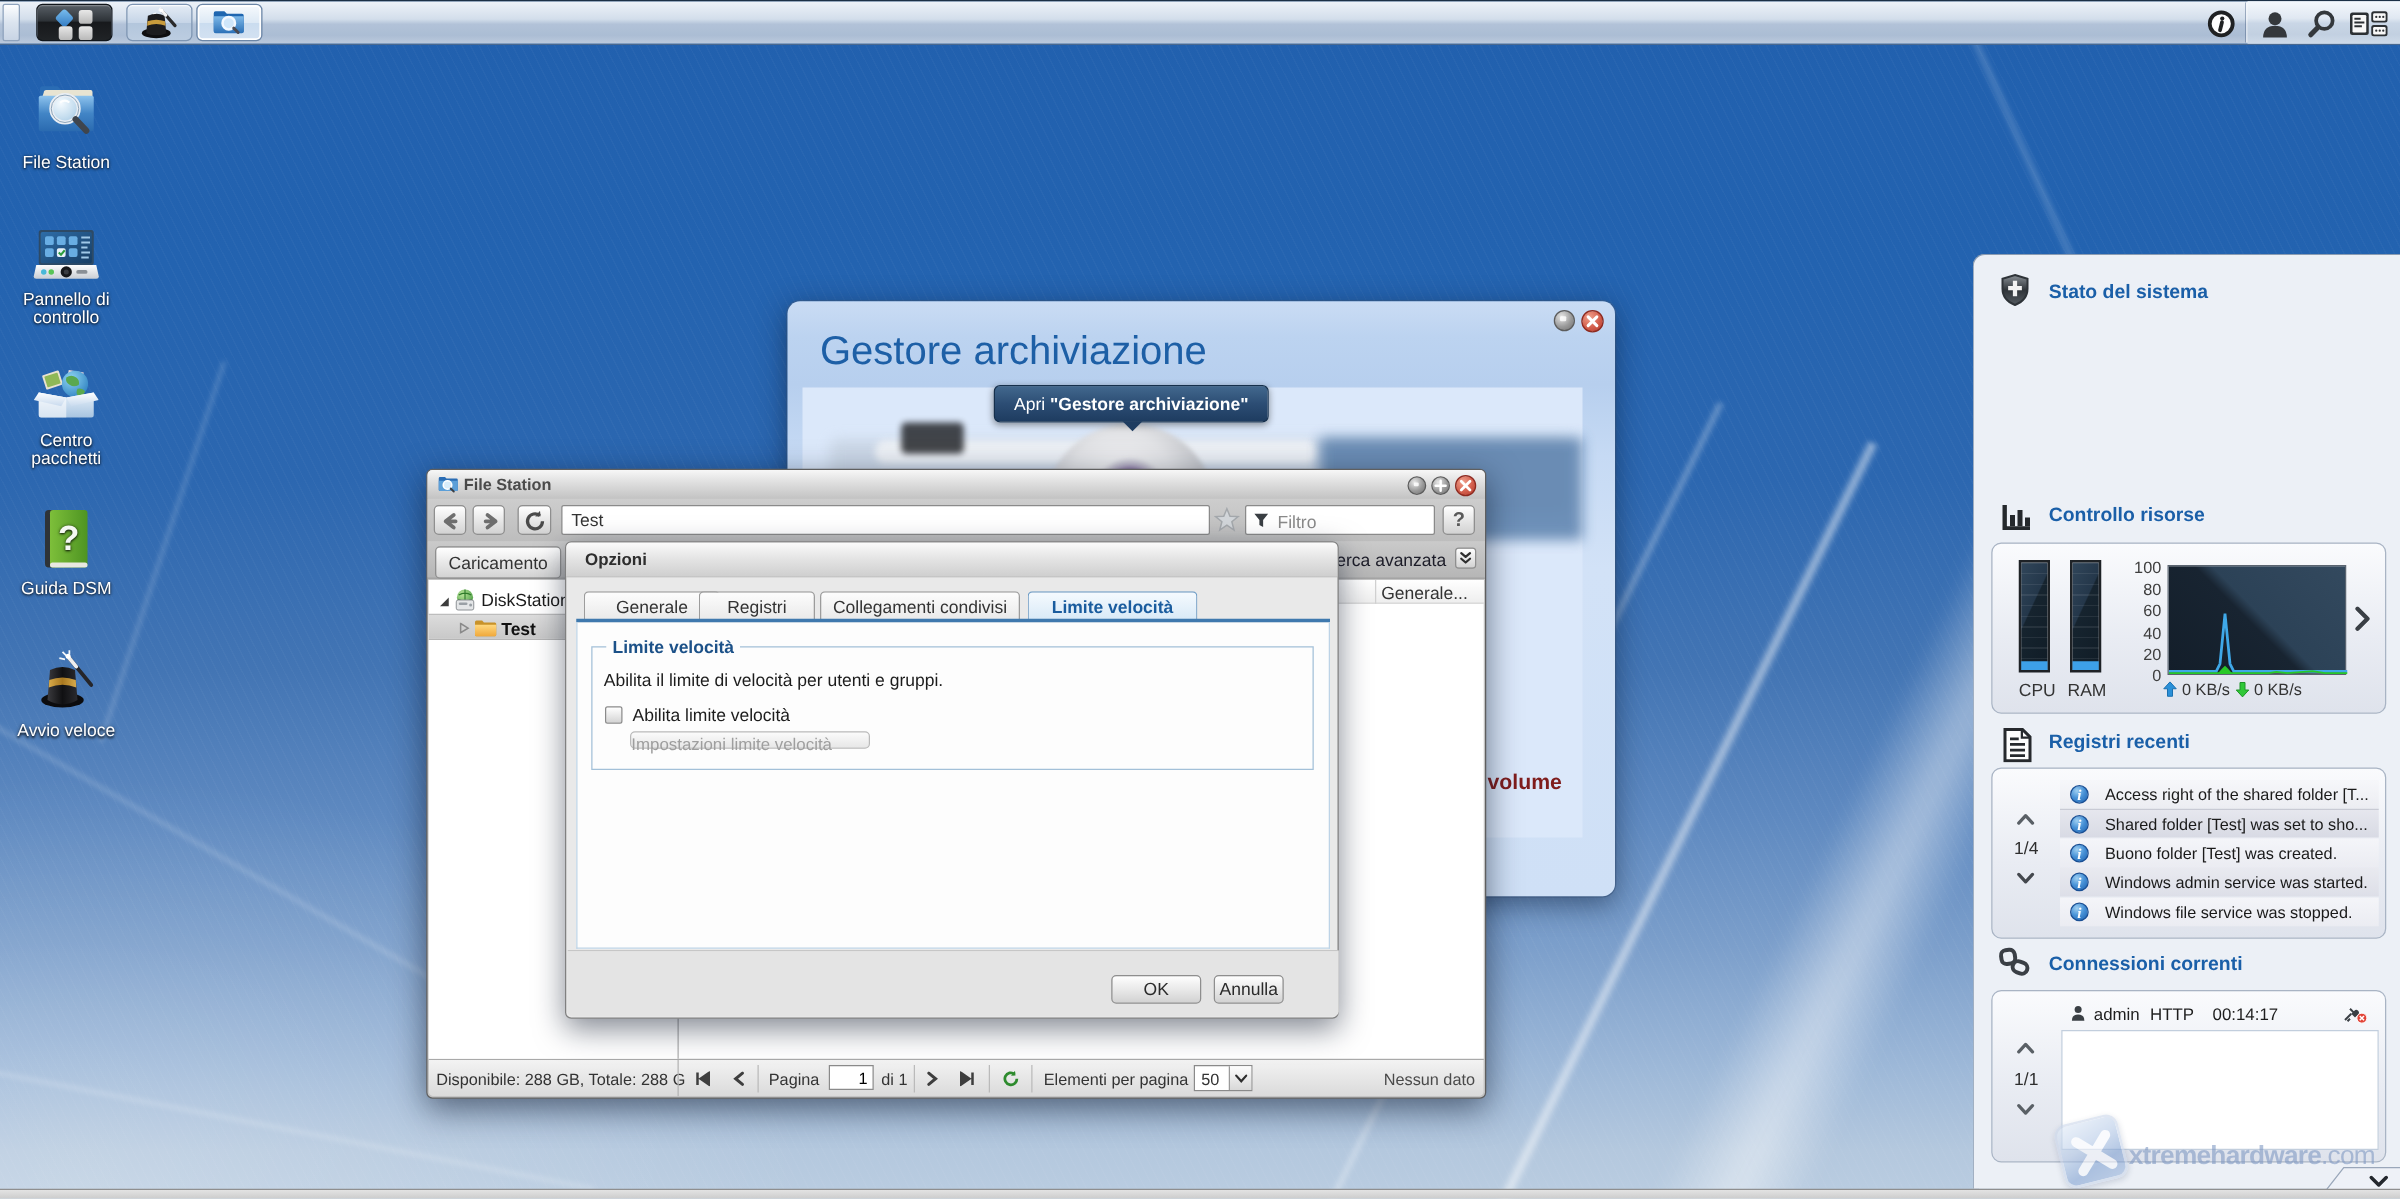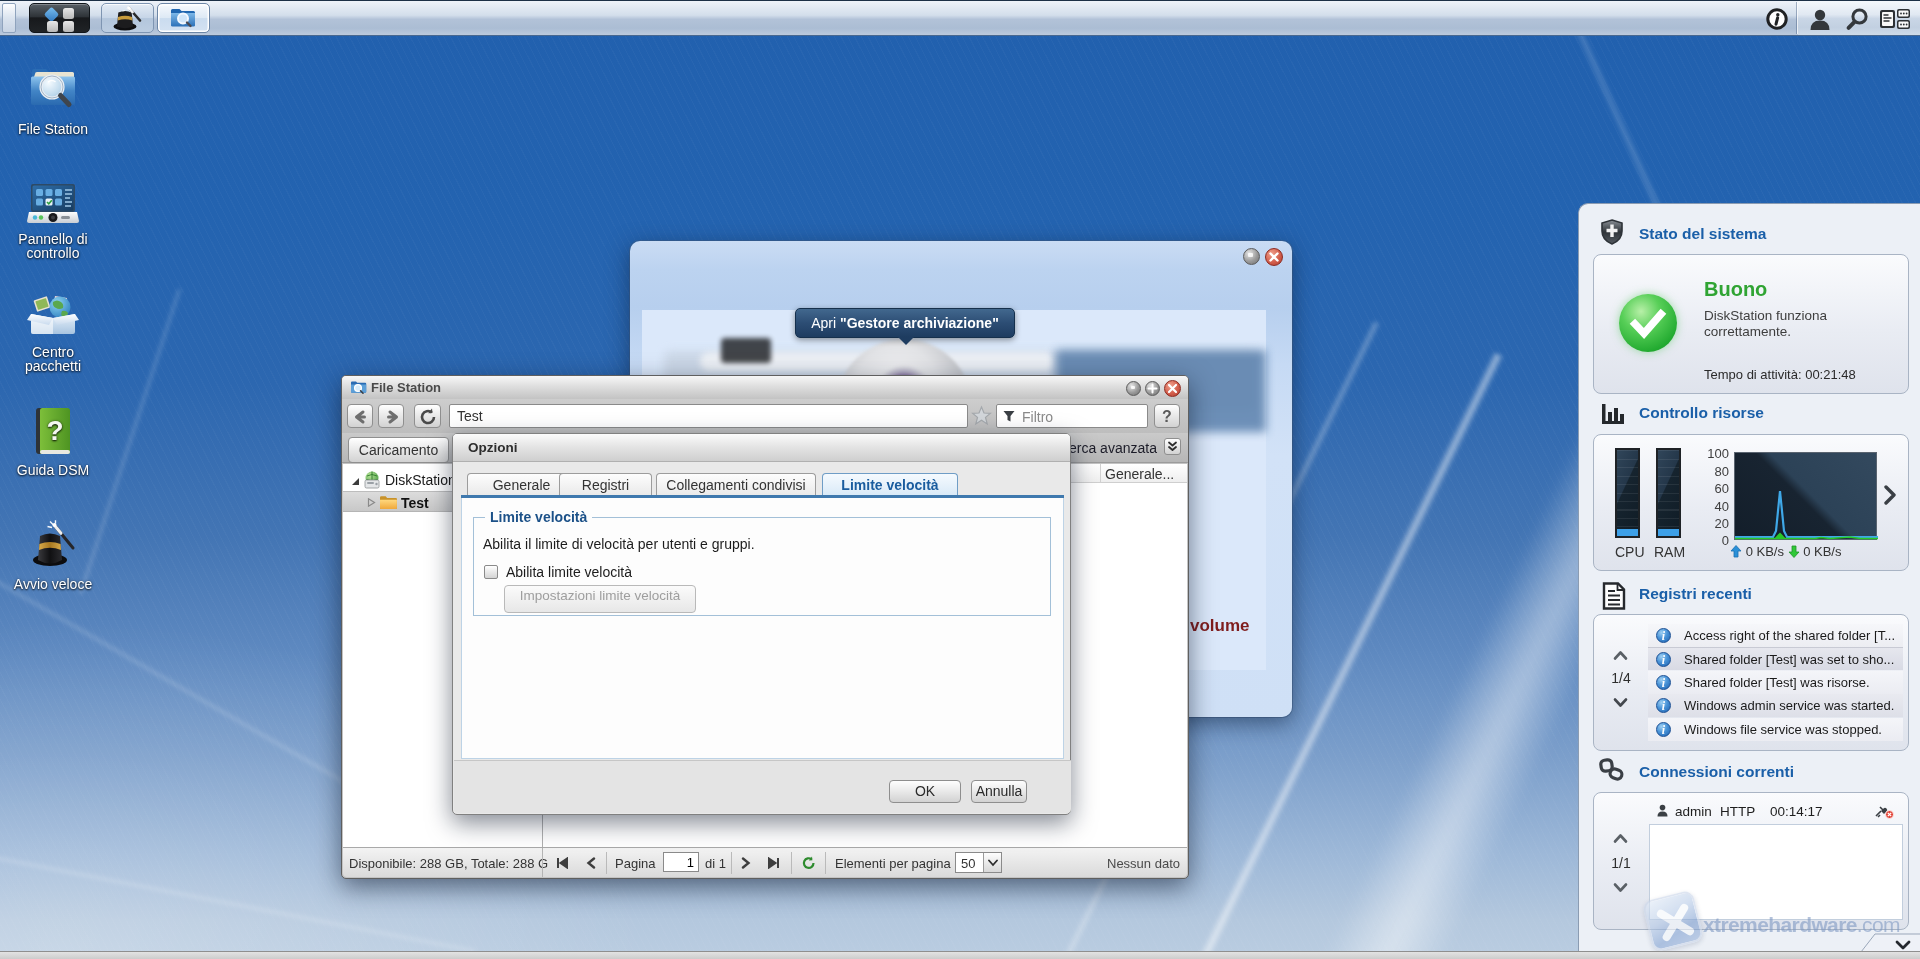--- a/index.html
+++ b/index.html
@@ -137,20 +137,21 @@
   <div class="abs beam" id="beamA"></div>
   <div class="abs beam" id="beamB"></div>
   <div class="abs beam" id="beamC"></div>
   <div class="abs beam" id="beamD"></div>
   <div class="abs beam" id="arc1"></div>
   <div class="abs beam" id="arc2"></div>
   <div class="abs beam" id="arc3"></div>
   <div class="abs" id="stripes"></div>
 
   <div class="abs" id="gw">
+    <div id="gw-title">Gestore archiviazione</div>
     <div class="ball ball-grey" style="left:613px; top:7px; width:17px; height:17px;">
       <div style="position:absolute;left:4px;top:4px;width:5px;height:4px;background:#fff;opacity:.8;border-radius:1px;"></div>
     </div>
     <div class="ball ball-red" style="left:635px; top:7px; width:18px; height:18px;">
       <svg width="18" height="18" viewBox="0 0 18 18" style="position:absolute;left:-1px;top:-1px;">
         <path d="M5.5 5.5 L12.5 12.5 M12.5 5.5 L5.5 12.5" stroke="#fff" stroke-width="2.4" stroke-linecap="round"></path>
       </svg>
     </div>
     <div id="gw-body">
       <div style="position:absolute; left:22px; top:41px; width:593px; height:60px; background:#c3cfdd; opacity:0.65; filter:blur(5px); border-radius:6px;"></div>
@@ -324,22 +325,22 @@
     <div class="tab" style="left:106px; width:93px;">Registri</div>
     <div class="tab" style="left:203px; width:160px;">Collegamenti condivisi</div>
     <div class="tab active" style="left:369px; width:136px;">Limite velocità</div>
     <div id="dlg-blueline"></div>
     <div id="dlg-content">
       <div style="position:absolute; left:11px; top:19px; width:578px; height:99px; border:1px solid #a3c0d8;">
         <span style="position:absolute; left:11px; top:-9px; padding:0 5px; background:#fdfdfd; font-size:14px; font-weight:bold; color:#1c5188;">Limite velocità</span>
         <div style="position:absolute; left:9px; top:18px; font-size:14px; color:#1c1c1c;">Abilita il limite di velocità per utenti e gruppi.</div>
         <div style="position:absolute; left:10px; top:47px; width:14px; height:14px; background:linear-gradient(180deg,#ffffff,#d4d4d4); border:1px solid #8a8a8a; border-radius:2px;"></div>
         <div style="position:absolute; left:32px; top:46px; font-size:14px; color:#1c1c1c;">Abilita limite velocità</div>
-        <div style="position:absolute; left:30px; top:67px; width:192px; height:28px; border-radius:4px; border:1px solid #b9b9b9;
-          background:linear-gradient(180deg,#fbfbfb,#e7e7e7); font-size:13.5px; color:#9e9e9e; text-align:center; line-height:20px;">Impostazioni limite velocità</div>
+        <div style="position:absolute; left:30px; top:67px; width:192px; height:14px; border-radius:4px; border:1px solid #b9b9b9;
+          background:linear-gradient(180deg,#fbfbfb,#e7e7e7); font-size:13.5px; color:#9e9e9e; line-height:20px;">Impostazioni limite velocità</div>
       </div>
     </div>
     <div id="dlg-footer">
       <div class="dlg-btn" style="left:435px; width:72px;">OK</div>
       <div class="dlg-btn" style="left:517px; width:56px;">Annulla</div>
     </div>
   </div>
 
   <div class="abs" id="sidebar">
     <svg width="28" height="28" viewBox="0 0 28 28" style="position:absolute; left:19px; top:14px;">
@@ -347,32 +348,20 @@
       <defs>
         <linearGradient id="shg" x1="0" y1="0" x2="0" y2="1">
           <stop offset="0" stop-color="#8a9096"></stop>
           <stop offset="0.5" stop-color="#2f3439"></stop>
           <stop offset="1" stop-color="#555b61"></stop>
         </linearGradient>
       </defs>
       <path d="M14 6.5 L14 19 M8.5 12.5 L19.5 12.5" stroke="#f2f2f2" stroke-width="3.4"></path>
     </svg>
     <div class="sb-h" style="top:21px;">Stato del sistema</div>
-    <div class="sb-box" style="top:50px; height:140px;">
-      <div style="position:absolute; left:25px; top:39px; width:58px; height:58px; border-radius:50%;
-        background: radial-gradient(circle at 38% 30%, #b8f0a8 0%, #58cf58 35%, #22aa30 75%, #1a8f28 100%);
-        box-shadow: 0 0 8px rgba(80,200,90,0.5);">
-        <svg width="58" height="58" viewBox="0 0 58 58">
-          <path d="M16 30 L25 39.5 L42 20" stroke="#fff" stroke-width="7.5" fill="none" stroke-linecap="square"></path>
-        </svg>
-      </div>
-      <div style="position:absolute; left:110px; top:23px; font-size:20px; font-weight:bold; color:#30a433;">Buono</div>
-      <div style="position:absolute; left:110px; top:53px; font-size:13.5px; color:#3e3e3e; line-height:15.5px;">DiskStation funziona<br>correttamente.</div>
-      <div style="position:absolute; left:110px; top:112px; font-size:13px; color:#2a2a2a;">Tempo di attività: 00:21:48</div>
-    </div>
     <svg width="26" height="24" viewBox="0 0 26 24" style="position:absolute; left:21px; top:198px;">
       <path d="M2 2 L2 22 L5.5 22 L5.5 2 Z M2 22 L24 22 L24 19 L2 19 Z" fill="#24282c"></path>
       <rect x="8" y="10" width="4" height="9" fill="#24282c"></rect>
       <rect x="14" y="6" width="4" height="13" fill="#24282c"></rect>
       <rect x="20" y="12" width="4" height="7" fill="#24282c"></rect>
     </svg>
     <div class="sb-h" style="top:200px;">Controllo risorse</div>
     <div class="sb-box" style="top:230px; height:137px;">
       <div class="gauge" style="left:21px;"></div>
       <div class="gauge" style="left:62px;"></div>
@@ -420,21 +409,21 @@
       <svg width="15" height="11" viewBox="0 0 15 11" style="position:absolute;left:19px;top:82px;">
         <path d="M2 2.5 L7.5 8.5 L13 2.5" stroke="#44484e" stroke-width="2.6" fill="none" stroke-linecap="round" stroke-linejoin="round"></path>
       </svg>
       <div class="logrow" style="top:9px; background:linear-gradient(180deg,#f6f7fa,#ecedf2);">
         <div class="loginfo"></div><span>Access right of the shared folder [T...</span>
       </div>
       <div class="logrow" style="top:32px; background:linear-gradient(180deg,#e6e7ee,#d8dae4); border-top:1px solid #c8cad4;">
         <div class="loginfo"></div><span>Shared folder [Test] was set to sho...</span>
       </div>
       <div class="logrow" style="top:56px; background:linear-gradient(180deg,#f4f5f9,#ebecf2);">
-        <div class="loginfo"></div><span>Shared folder [Test] was risorse.</span>
+        <div class="loginfo"></div><span>Buono folder [Test] was created.</span>
       </div>
       <div class="logrow" style="top:79px; background:linear-gradient(180deg,#e9eaf0,#dddfe8);">
         <div class="loginfo"></div><span>Windows admin service was started.</span>
       </div>
       <div class="logrow" style="top:103px; background:linear-gradient(180deg,#f4f5f9,#ebecf2);">
         <div class="loginfo"></div><span>Windows file service was stopped.</span>
       </div>
     </div>
     <svg width="30" height="30" viewBox="0 0 30 30" style="position:absolute; left:19px; top:553px;">
       <g fill="none" stroke="#3a3f45" stroke-width="3.2">

